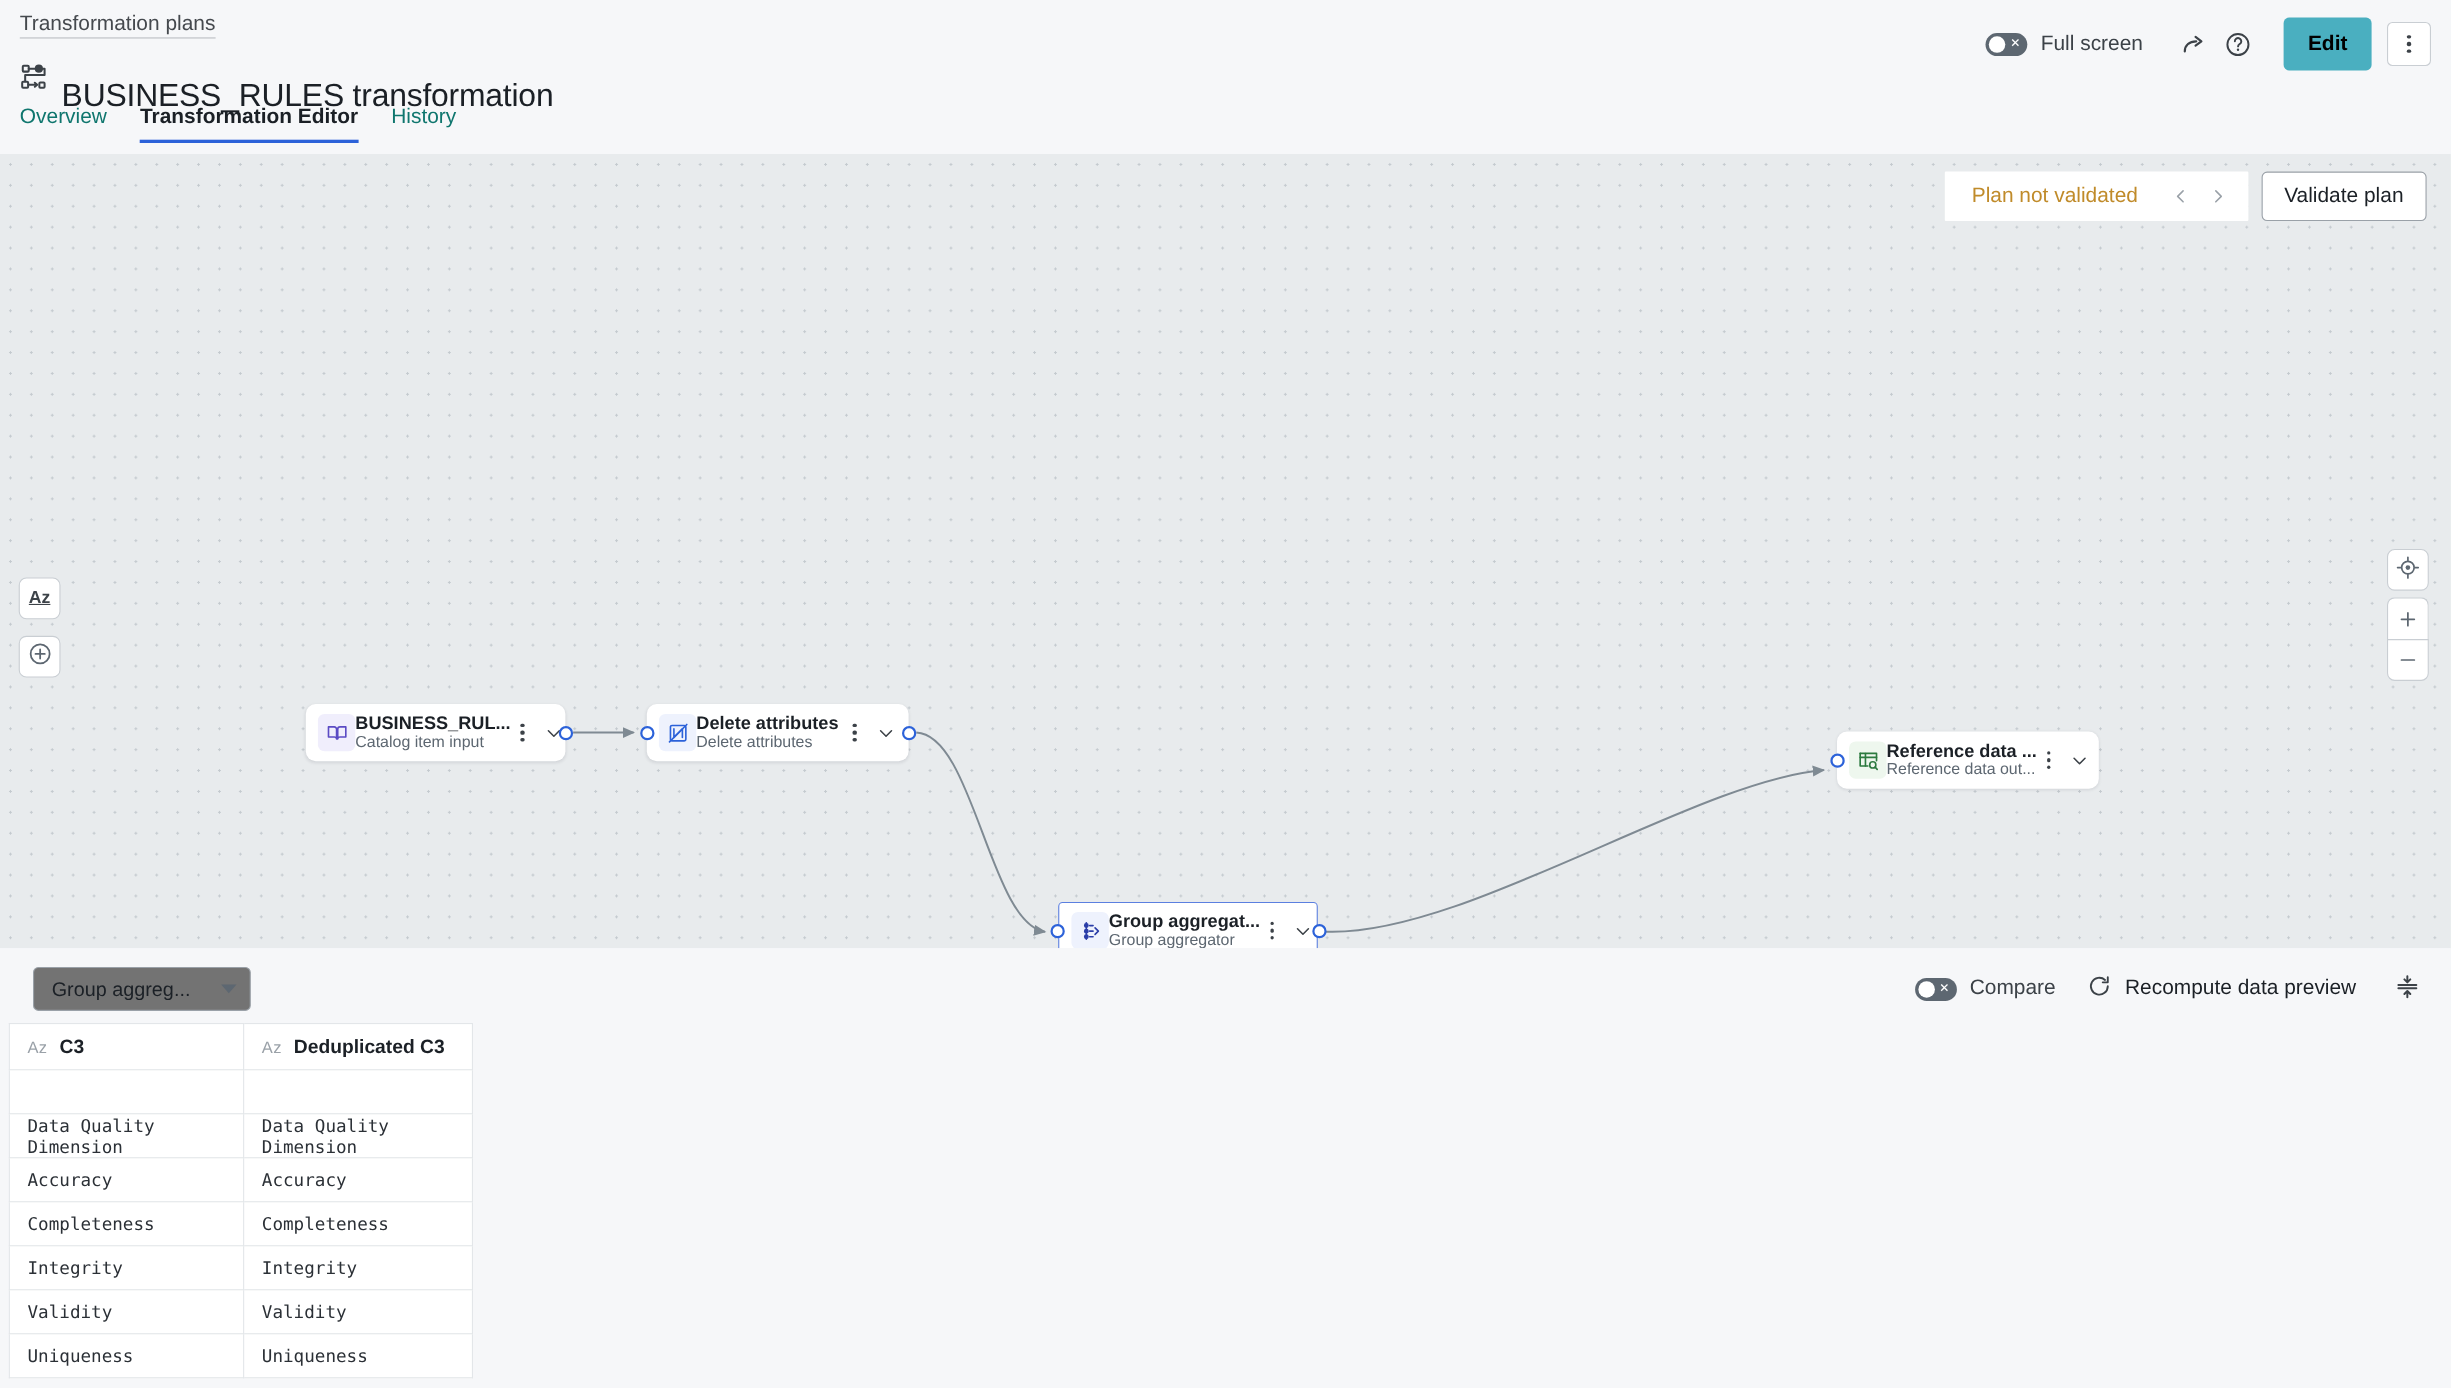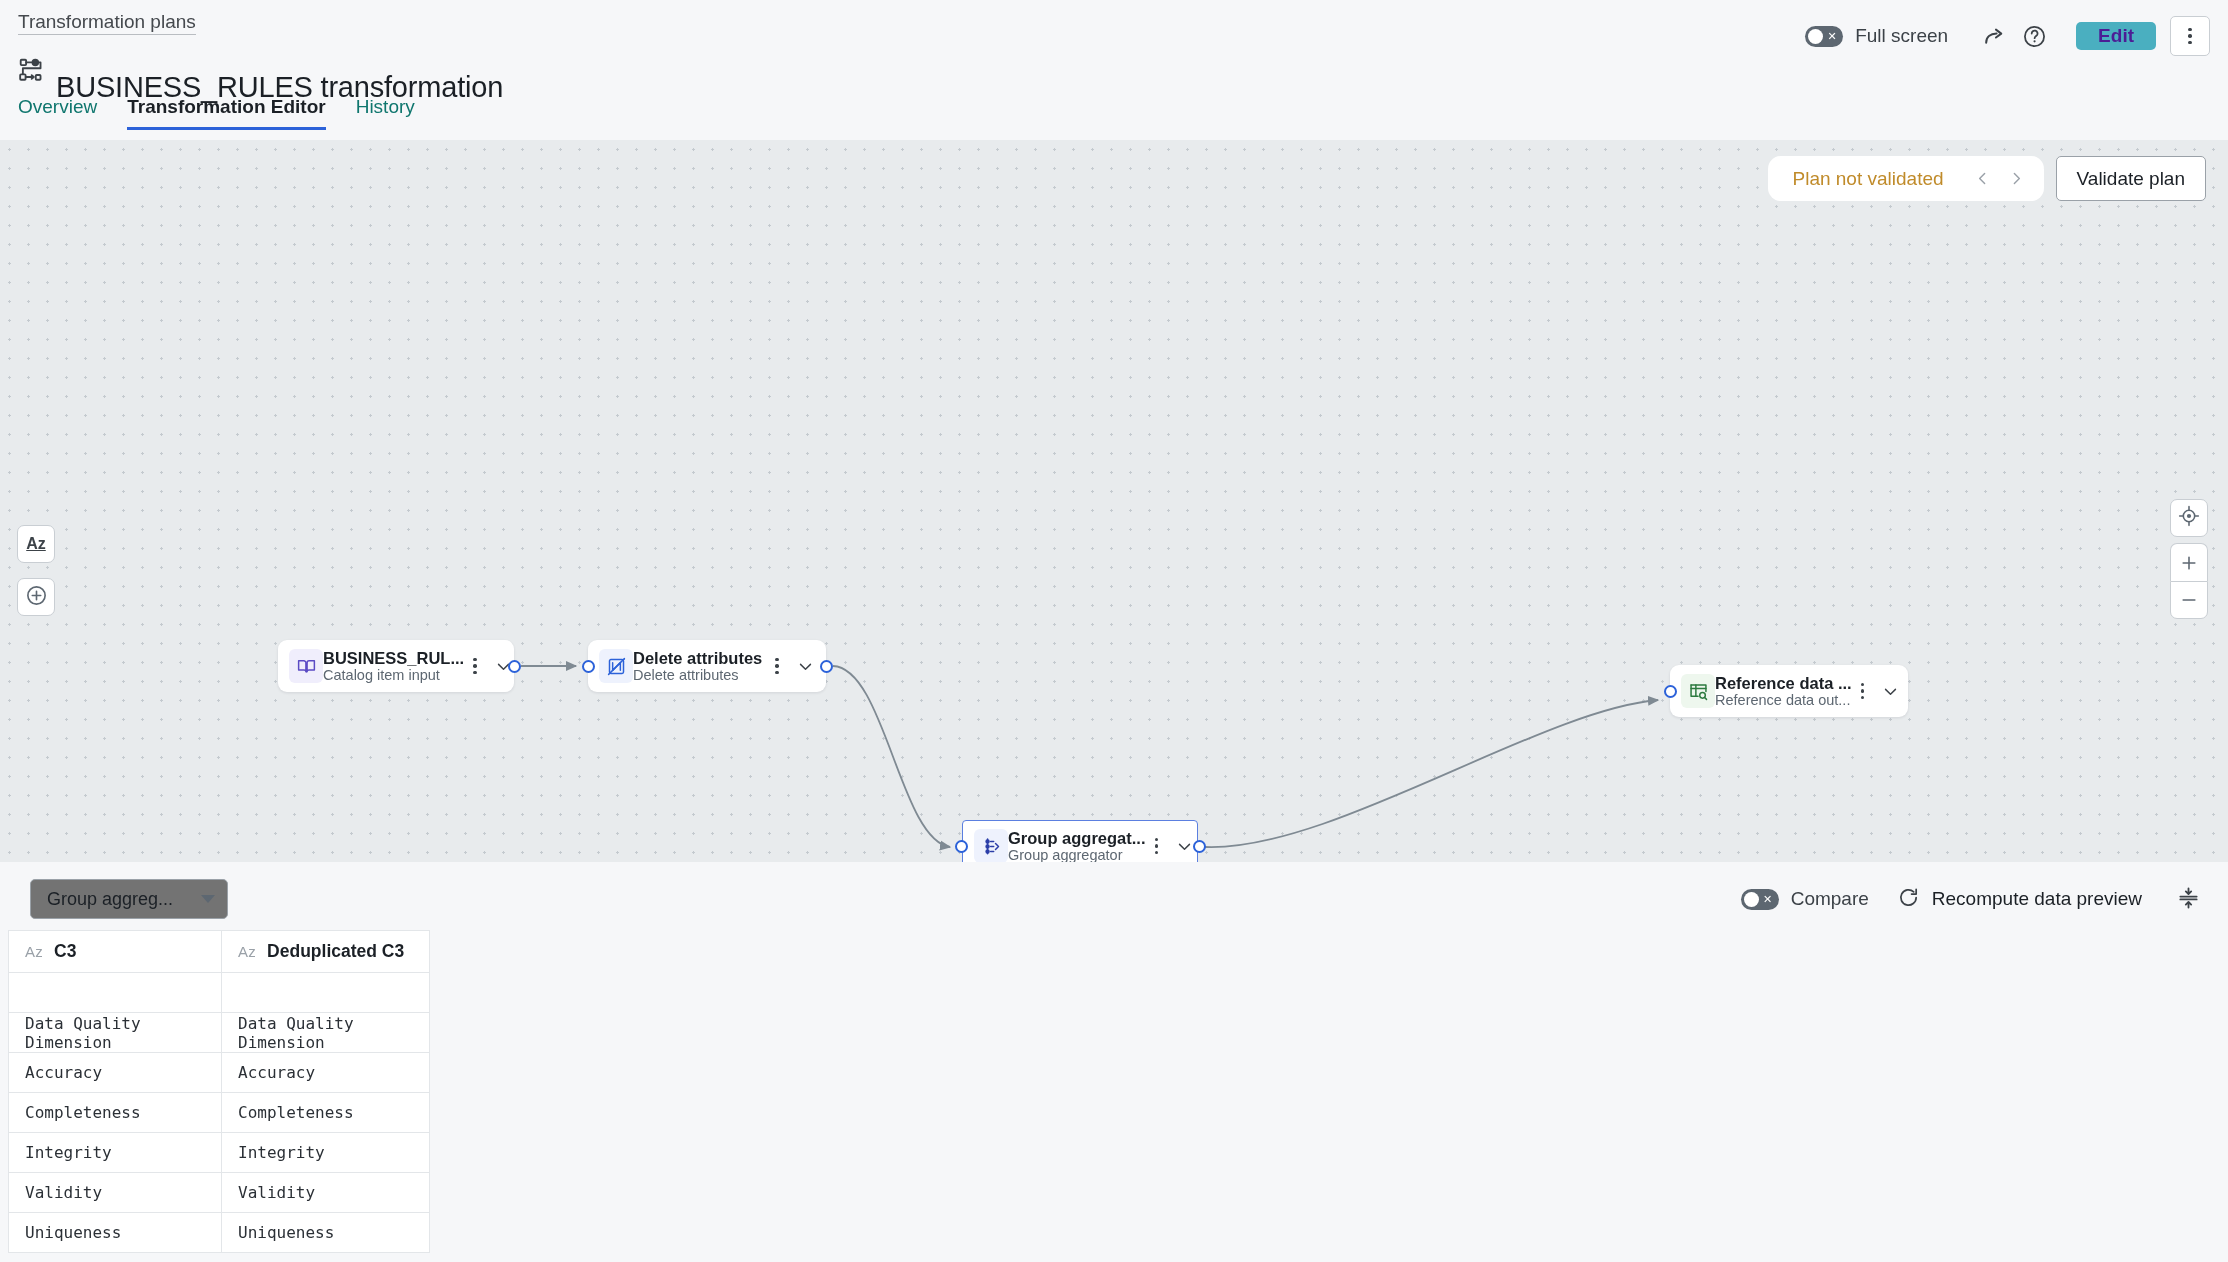--- a/index.html
+++ b/index.html
@@ -29,21 +29,21 @@
     position: relative; cursor: pointer; flex: none;
   }
   .toggle .knob { position: absolute; left: 3px; top: 3px; width: 15px; height: 15px; border-radius: 50%; background: #fff; }
   .toggle .x { position: absolute; right: 6px; top: 3px; width: 10px; height: 15px; color: #fff; font-size: 11px; line-height: 15px; text-align: center; }
   .toggle-label { font-size: 19px; color: #3c4248; margin-left: 12px; margin-right: 26px; white-space: nowrap; }
   .icon-btn {
     width: 40px; height: 40px; display: flex; align-items: center; justify-content: center;
     cursor: pointer; border-radius: 4px;
   }
   .btn-primary {
-    height: 28px; min-width: 78px; padding: 0 22px; background: #4aafc0; color: #4c1d95;
+    height: 48px; min-width: 78px; padding: 0 22px; background: #4aafc0; color: #000000;
     font-size: 19px; font-weight: 700; border: none; border-radius: 5px; cursor: pointer;
     margin-left: 22px; display:flex; align-items:center; justify-content:center;
     font-family: "Liberation Sans", sans-serif;
   }
   .btn-kebab {
     width: 40px; height: 40px; margin-left: 14px; background: #fff; border: 1px solid #c9ced3;
     border-radius: 5px; display: flex; align-items: center; justify-content: center; cursor: pointer;
   }
   .kebab-dots { display: flex; flex-direction: column; gap: 3px; align-items: center; }
   .kebab-dots i { width: 3.5px; height: 3.5px; border-radius: 50%; background: #3c4248; display: block; }
@@ -59,21 +59,21 @@
   
   .canvas {
     position: absolute; left: 0; top: 140px; width: 2228px; height: 722px;
     background-color: #e8ebed;
     background-image: radial-gradient(#c4cacf 1.1px, transparent 1.2px);
     background-size: 19px 19px;
     overflow: hidden;
   }
   .validate-bar { position: absolute; right: 22px; top: 16px; display: flex; align-items: center; gap: 12px; }
   .validate-status {
-    height: 45px; background: #fff; border-radius: 13px; display: flex; align-items: center;
+    height: 45px; background: #fff; border-radius: 1px; display: flex; align-items: center;
     padding: 0 14px 0 24px; gap: 8px; min-width: 250px;
   }
   .validate-status .txt { font-size: 19px; color: #c08b2a; margin-right: 18px; white-space: nowrap; }
   .nav-arrow { width: 26px; height: 26px; display: flex; align-items: center; justify-content: center; cursor: pointer; color: #9aa1a8; }
   .validate-btn {
     height: 45px; padding: 0 20px; background: #fff; border: 1px solid #9aa1a8; border-radius: 5px;
     font-size: 19px; color: #1b2026; cursor: pointer; display: flex; align-items: center;
     font-family: "Liberation Sans", sans-serif;
   }
 

